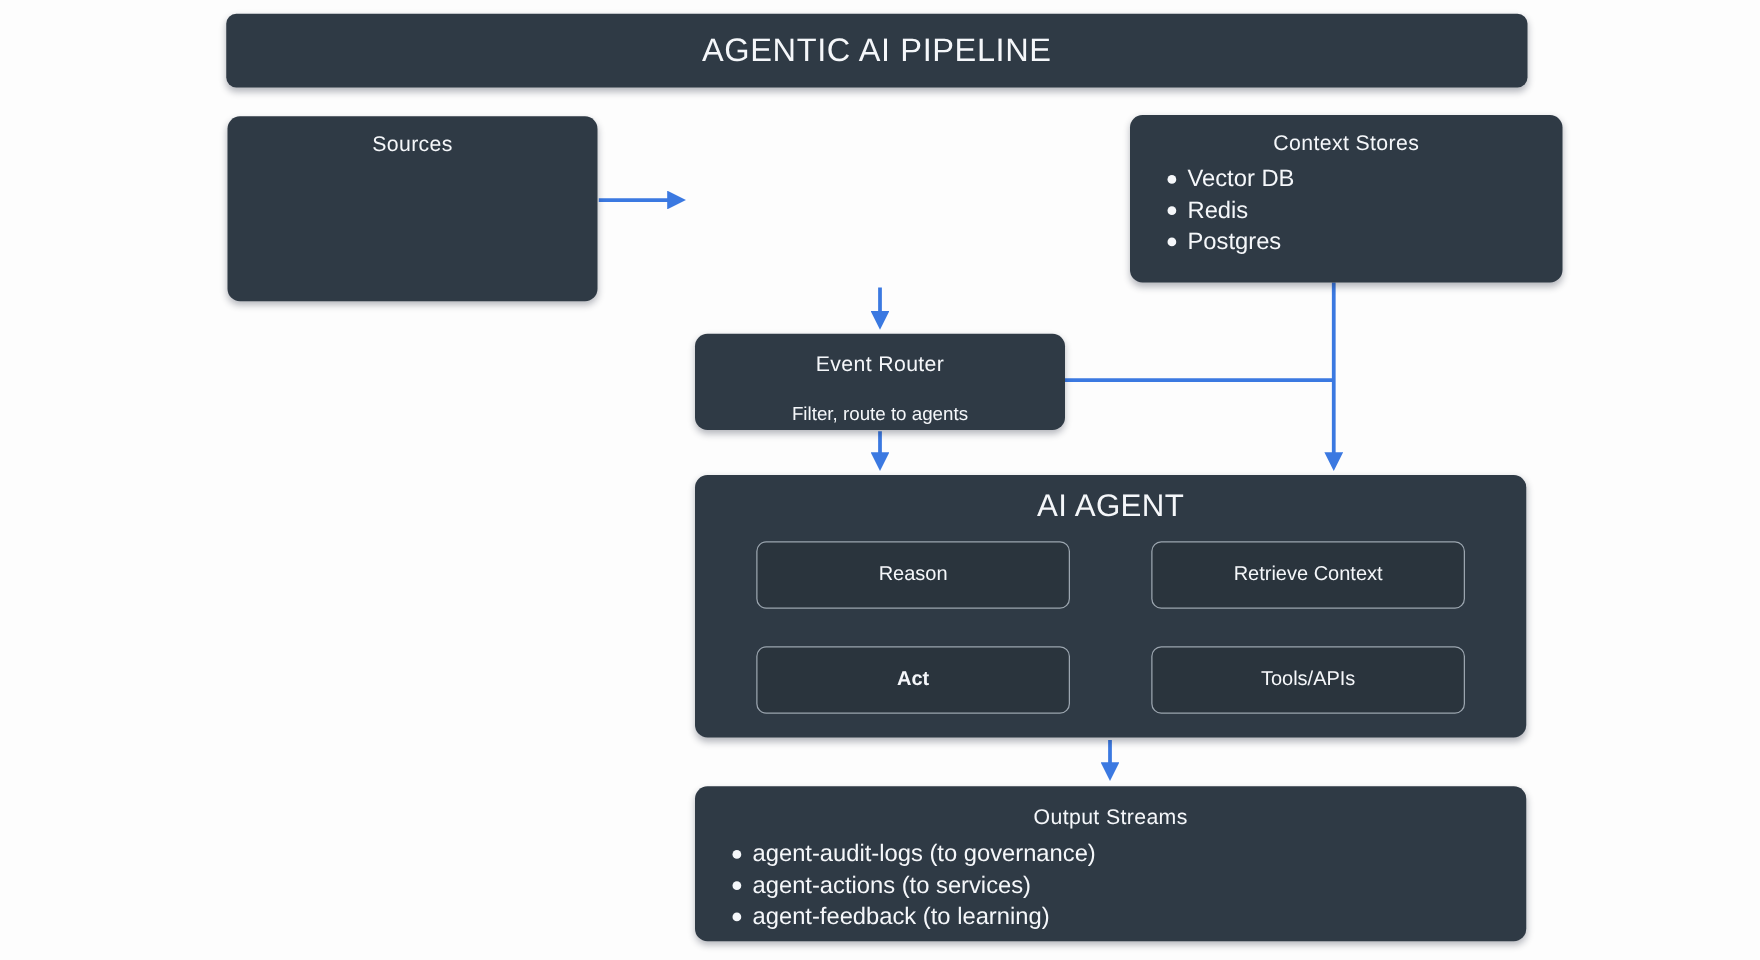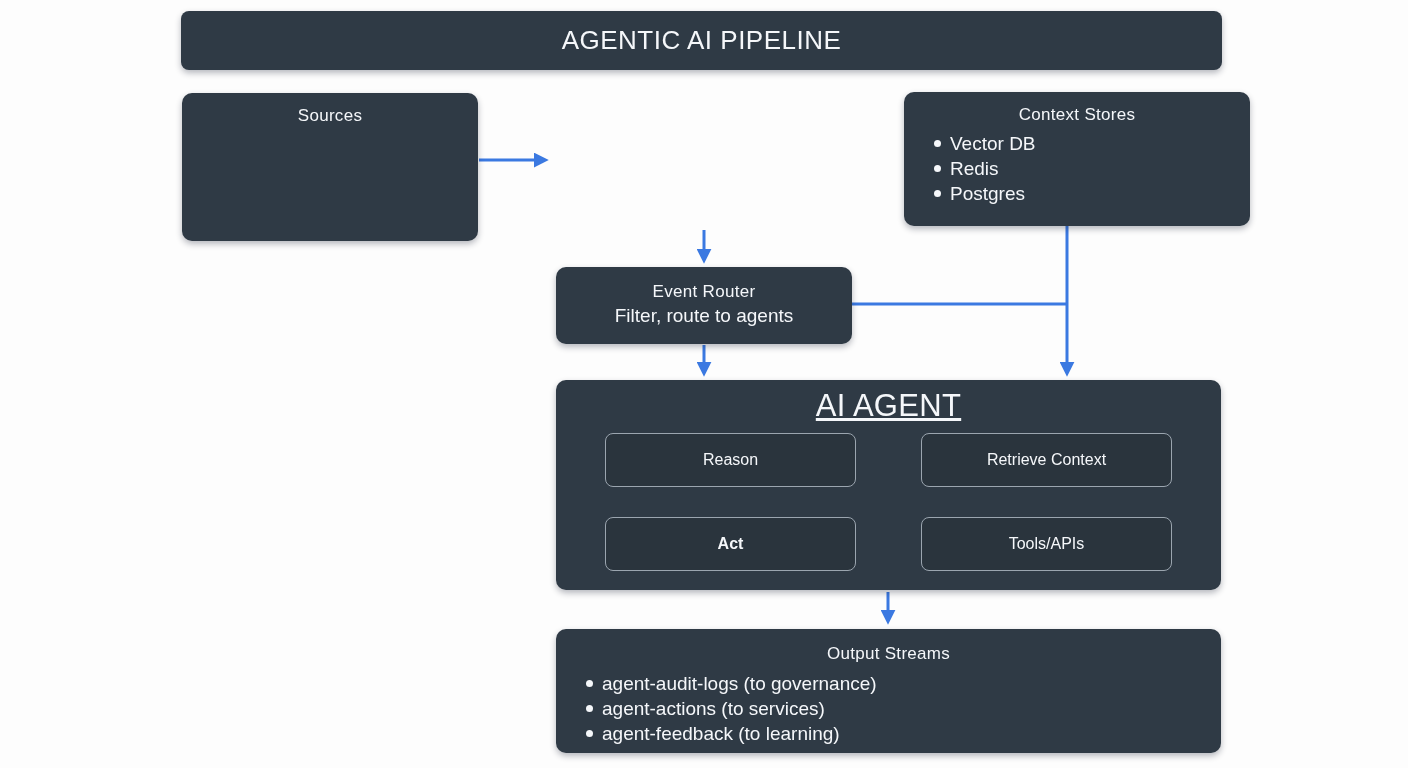--- a/index.html
+++ b/index.html
@@ -74,26 +74,26 @@
     font-size: 26px; letter-spacing: 0.5px;
     border-radius: 8px;
   }
   #node-sources        { left: 182px; top: 93px;  width: 296px; height: 148px; }
   #node-kafka-topics   { left: 556px; top: 93px;  width: 296px; height: 136px; }
   #node-context-stores { left: 876px; top: 92px;  width: 346px; height: 134px; margin-left: 28px; }
   #node-event-router   { left: 556px; top: 267px; width: 296px; height: 77px;  }
   #node-event-router .node-title { padding-top: 14px; }
   .node-subtitle {
     text-align: center;
-    font-size: 19px;
+    font-size: 15px;
     line-height: 19px;
-    margin-top: 4px;
+    margin-top: 20px;
   }
   #node-ai-agent { left: 556px; top: 380px; width: 665px; height: 210px; }
-  #node-ai-agent .node-title { font-size: 31px; line-height: 23px; padding-top: 14px; text-decoration: underline; }
+  #node-ai-agent .node-title { font-size: 25px; line-height: 23px; padding-top: 14px; }
   .inner-node {
     position: absolute;
     width: 251px;
     height: 54px;
     border: 1.5px solid var(--inner-border);
     border-radius: 8px;
     background: rgba(0, 0, 0, 0.10);
     display: flex;
     align-items: center;
     justify-content: center;

